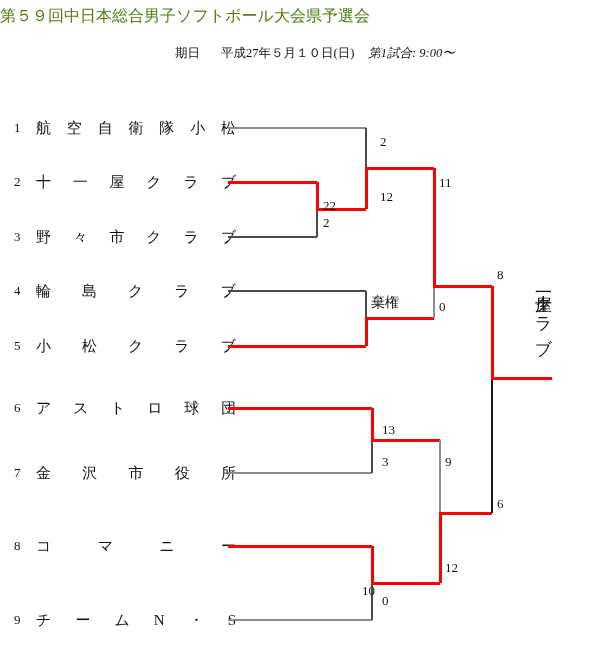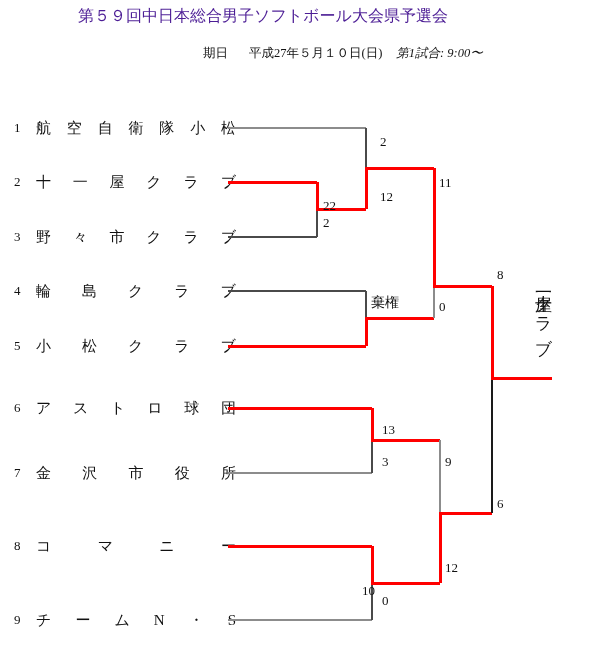--- a/index.html
+++ b/index.html
@@ -15,37 +15,37 @@
     color: #1a1a1a;
     overflow: hidden;
   }
 
   
   #title {
     position: absolute;
     left: 0;
     top: 6px;
     width: 526px;
-    text-align: center;
+    text-align: left;
     font-size: 16px;
     letter-spacing: 0px;
     white-space: nowrap;
-    color: #4c1d95;
+    color: #4d7c0f;
   }
   #meta {
     position: absolute;
     left: 175px;
     top: 44px;
     font-size: 12.5px;
     line-height: 19px;
     color: #111111;
     white-space: nowrap;
   }
   .meta-row { display: block; }
-  .meta-label { display: inline-block; width: 46px; margin-left: 28px; }
+  .meta-label { display: inline-block; width: 46px; }
   .meta-value { display: inline-block; }
   .meta-extra { display: inline-block; margin-left: 14px; font-style: italic; }
 
   
   #bracket {
     position: absolute;
     left: 0;
     top: 0;
     width: 600px;
     height: 654px;

